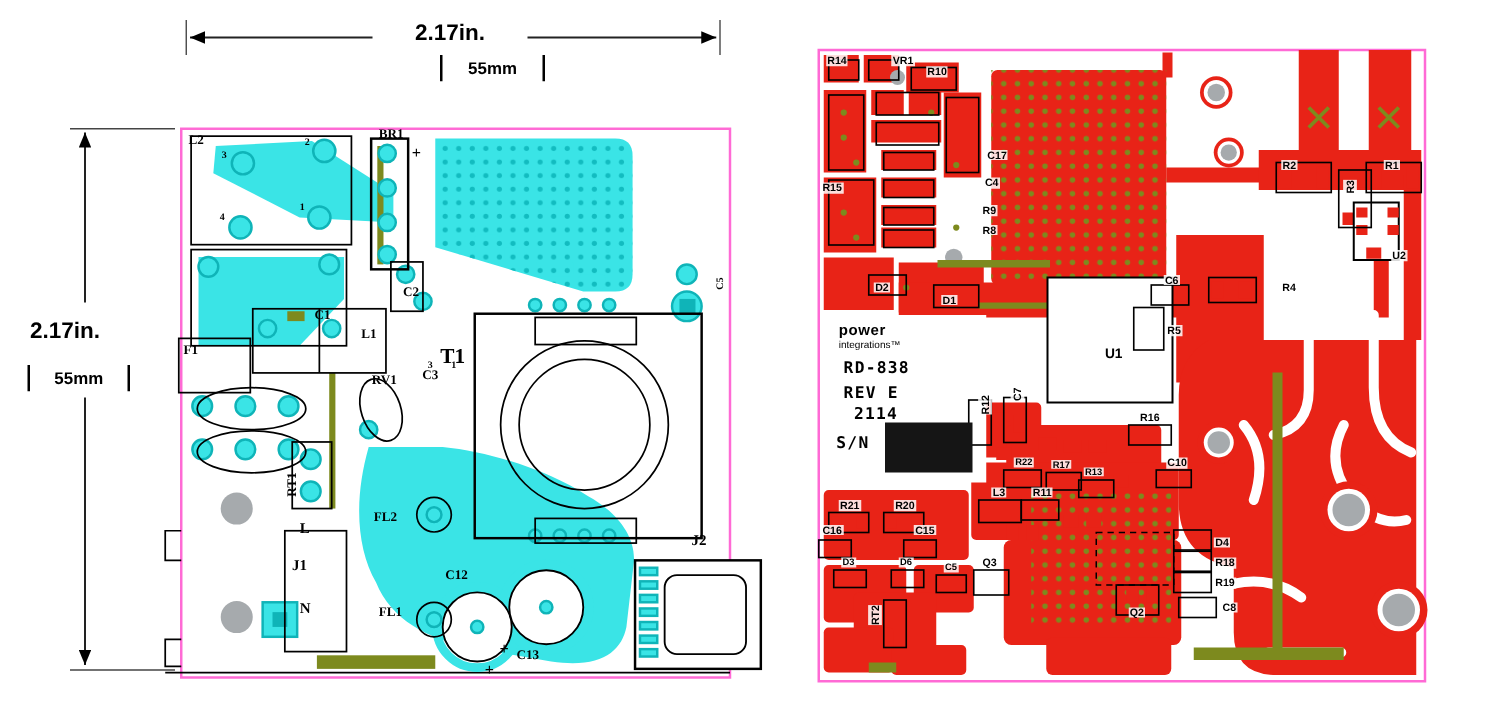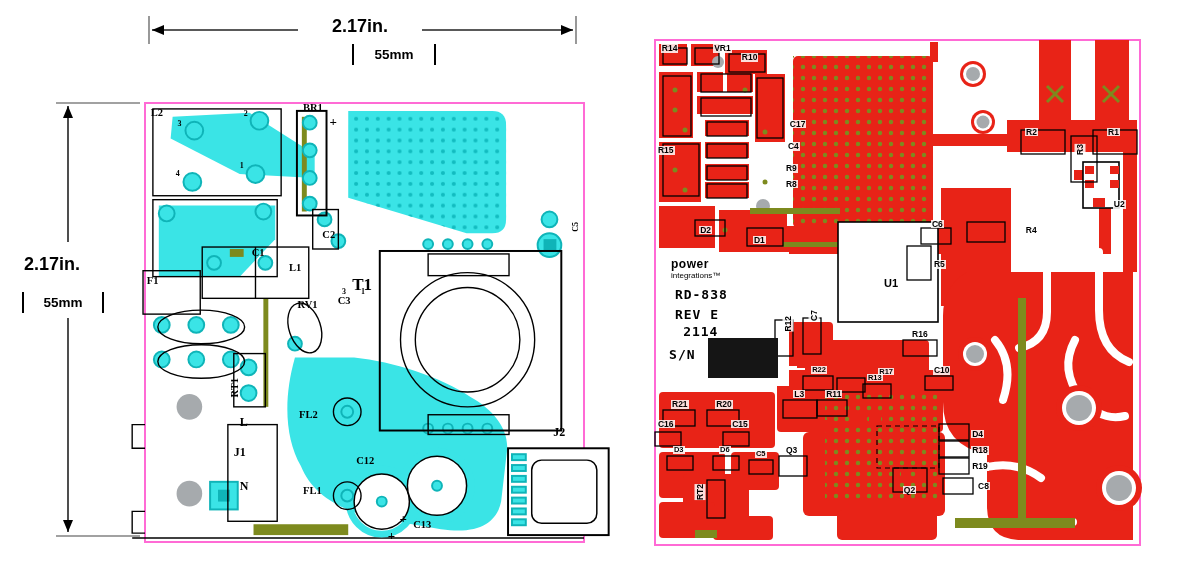--- a/index.html
+++ b/index.html
@@ -443,21 +443,21 @@
       <span class="lbl" style="left: 57.3%; top: 43.6%;">R5</span>
       <span class="lbl" style="left: 76.3%; top: 17.4%;">R2</span>
       <span class="lbl v" style="left: 86.6%; top: 20.6%;">R3</span>
       <span class="lbl" style="left: 93.2%; top: 17.4%;">R1</span>
       <span class="lbl" style="left: 94.4%; top: 31.7%;">U2</span>
       <span class="lbl" style="left: 47%; top: 47.1%; font-size: 11px;">U1</span>
       <span class="lbl v" style="left: 26.4%; top: 54.7%;">R12</span>
       <span class="lbl v" style="left: 31.8%; top: 53.5%;">C7</span>
       <span class="lbl" style="left: 52.8%; top: 57.4%;">R16</span>
       <span class="lbl" style="left: 32.2%; top: 64.6%; font-size: 7.5px;">R22</span>
-      <span class="lbl" style="left: 38.4%; top: 64.9%; font-size: 7.5px; margin-left: 37px;">R17</span>
+      <span class="lbl" style="left: 38.4%; top: 64.9%; font-size: 7.5px;">R17</span>
       <span class="lbl" style="left: 43.7%; top: 66.1%; font-size: 7.5px;">R13</span>
       <span class="lbl" style="left: 57.3%; top: 64.6%;">C10</span>
       <span class="lbl" style="left: 28.5%; top: 69.3%;">L3</span>
       <span class="lbl" style="left: 35.1%; top: 69.3%;">R11</span>
       <span class="lbl" style="left: 3.3%; top: 71.3%;">R21</span>
       <span class="lbl" style="left: 12.4%; top: 71.3%;">R20</span>
       <span class="lbl" style="left: 0.4%; top: 75.2%;">C16</span>
       <span class="lbl" style="left: 15.7%; top: 75.2%;">C15</span>
       <span class="lbl" style="left: 3.7%; top: 80.4%; font-size: 7.5px;">D3</span>
       <span class="lbl" style="left: 13.2%; top: 80.4%; font-size: 7.5px;">D6</span>

